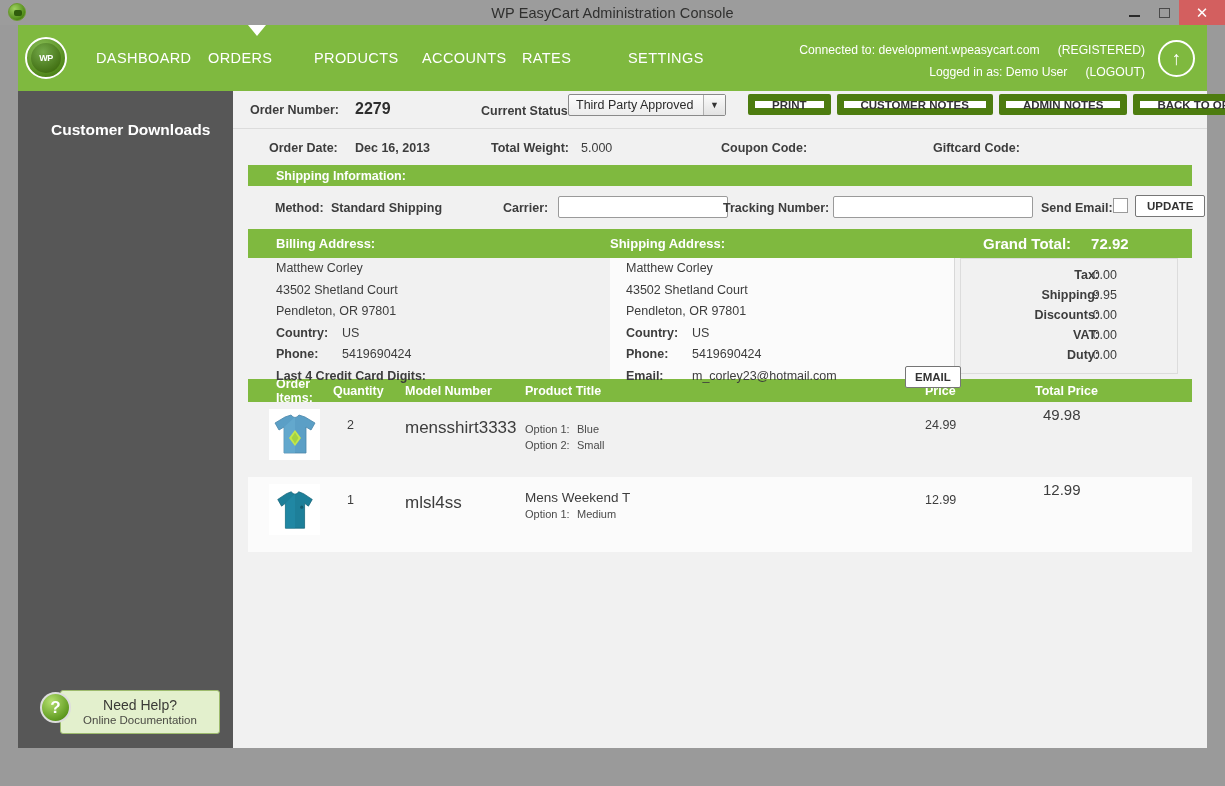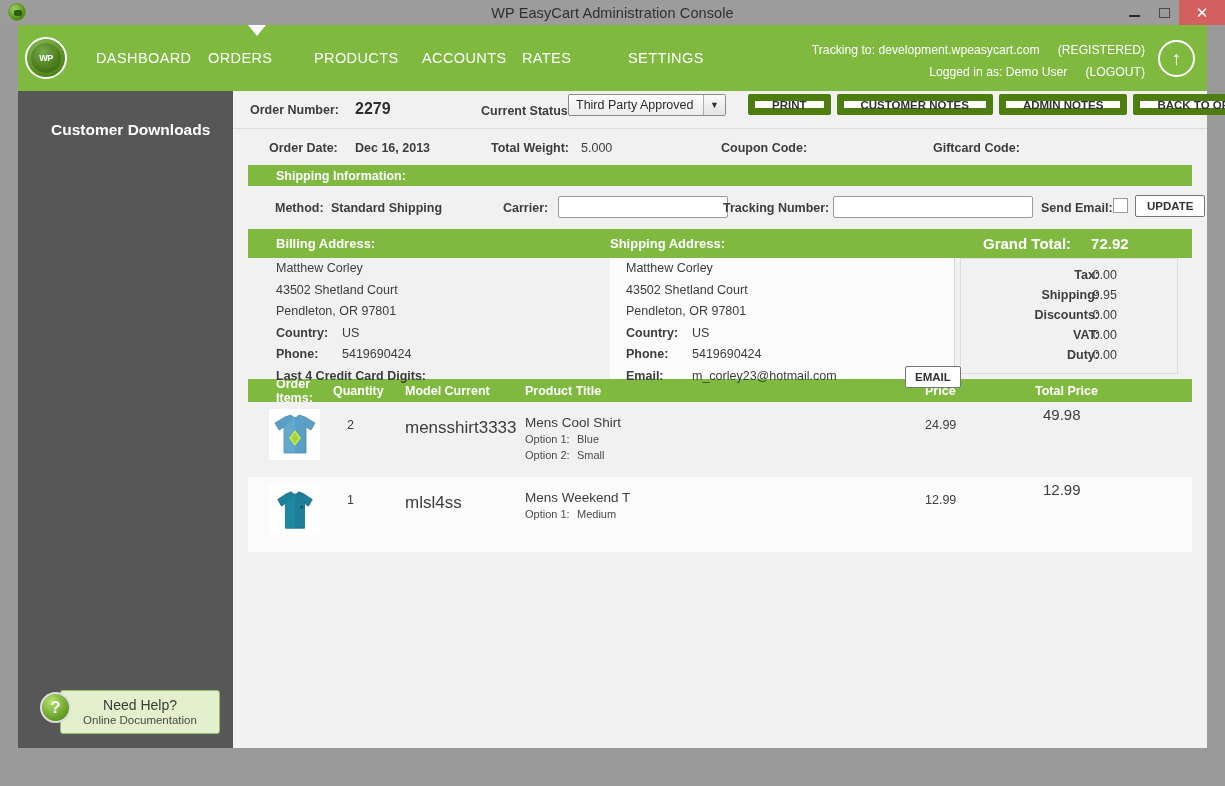--- a/index.html
+++ b/index.html
@@ -348,21 +348,21 @@
     <div class="navitems">
       <div class="navitem">DASHBOARD</div>
       <div class="navitem">ORDERS</div>
       <div class="navitem">PRODUCTS</div>
       <div class="navitem">ACCOUNTS</div>
       <div class="navitem">RATES</div>
       <div class="navitem">SETTINGS</div>
     </div>
     <div class="conn-block">
       <div class="conn-row">
-        <span>Tracking to: development.wpeasycart.com</span>
+        <span>Connected to: development.wpeasycart.com</span>
         <span>(REGISTERED)</span>
       </div>
       <div class="conn-row">
         <span>Logged in as: Demo User</span>
         <span>(LOGOUT)</span>
       </div>
     </div>
     <div class="upload-btn">
       <span>↑</span>
     </div>
@@ -489,41 +489,40 @@
             <span class="tv">0.00</span>
           </div>
         </div>
       </div>
     </div>
 
     <div class="items">
       <div class="items-head">
         <div class="ih-title">Order Items:</div>
         <div class="ih-qty">Quantity</div>
-        <div class="ih-model">Model Current</div>
+        <div class="ih-model">Model Number</div>
         <div class="ih-prod">Product Title</div>
         <div class="ih-price">Price</div>
         <div class="ih-total">Total Price</div>
       </div>
 
       <div class="item-row odd">
         <div class="item-thumb-cell">
           <div class="thumb">
             <svg class="shirt" width="48" height="44" viewBox="0 0 48 44">
               <path d="M14 4 L20 2 Q24 7 28 2 L34 4 L44 10 L40 17 L35 14 L35 40 L13 40 L13 14 L8 17 L4 10 Z" fill="#5b9fc6" stroke="#4a86aa" stroke-width="0.8"></path>
               <path d="M13 14 L13 40 L24 40 L24 4 Z" fill="#69aed3" opacity="0.55"></path>
               <path d="M24 17 L30 25 L24 33 L18 25 Z" fill="#c4e84a"></path>
               <path d="M24 19.5 L27.5 25 L24 30.5 L20.5 25 Z" fill="#7fb93f" opacity="0.45"></path>
             </svg>
           </div>
         </div>
         <div class="item-qty">2</div>
         <div class="item-model">mensshirt3333</div>
         <div class="item-prod">
-          <div class="pname">Mens Cool Shirt</div>
           <div class="opt-row">
             <span class="opt-k">Option 1:</span>
             <span>Blue</span>
           </div>
           <div class="opt-row">
             <span class="opt-k">Option 2:</span>
             <span>Small</span>
           </div>
         </div>
         <div class="item-price">24.99</div>

